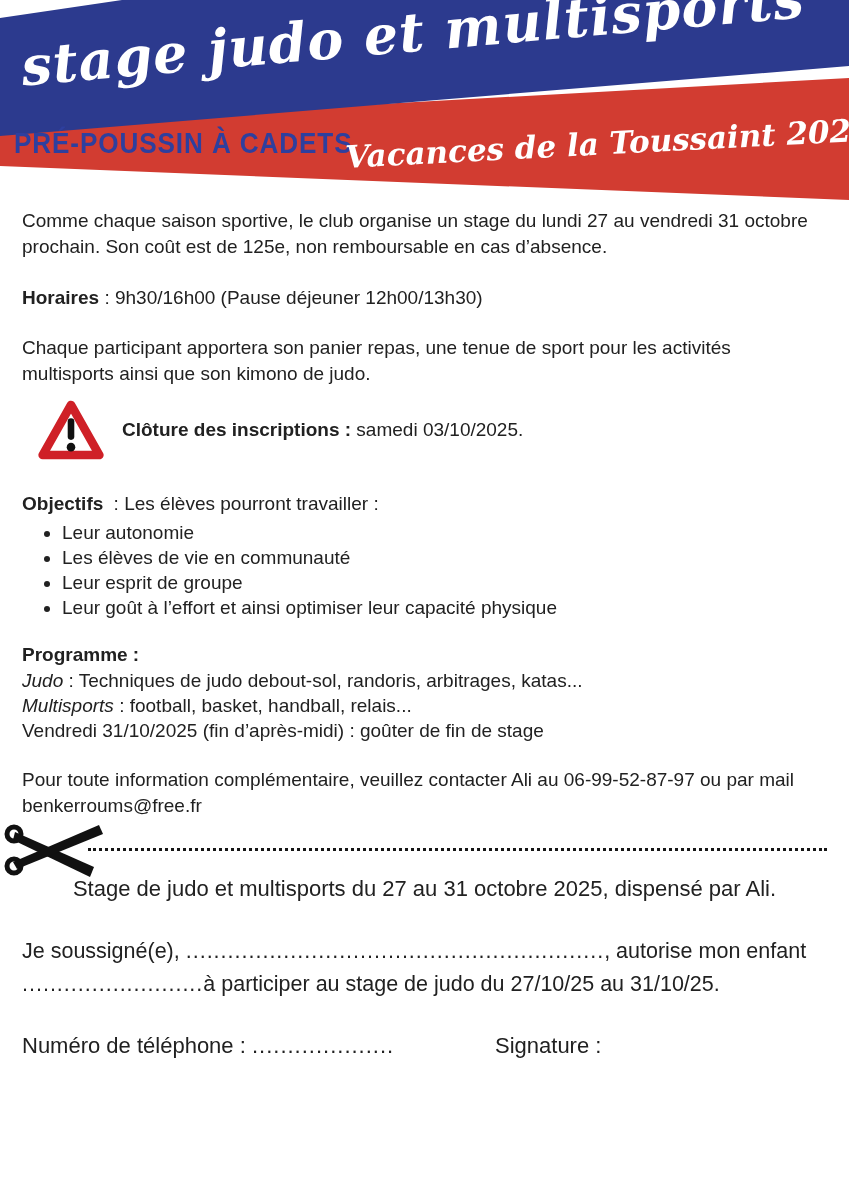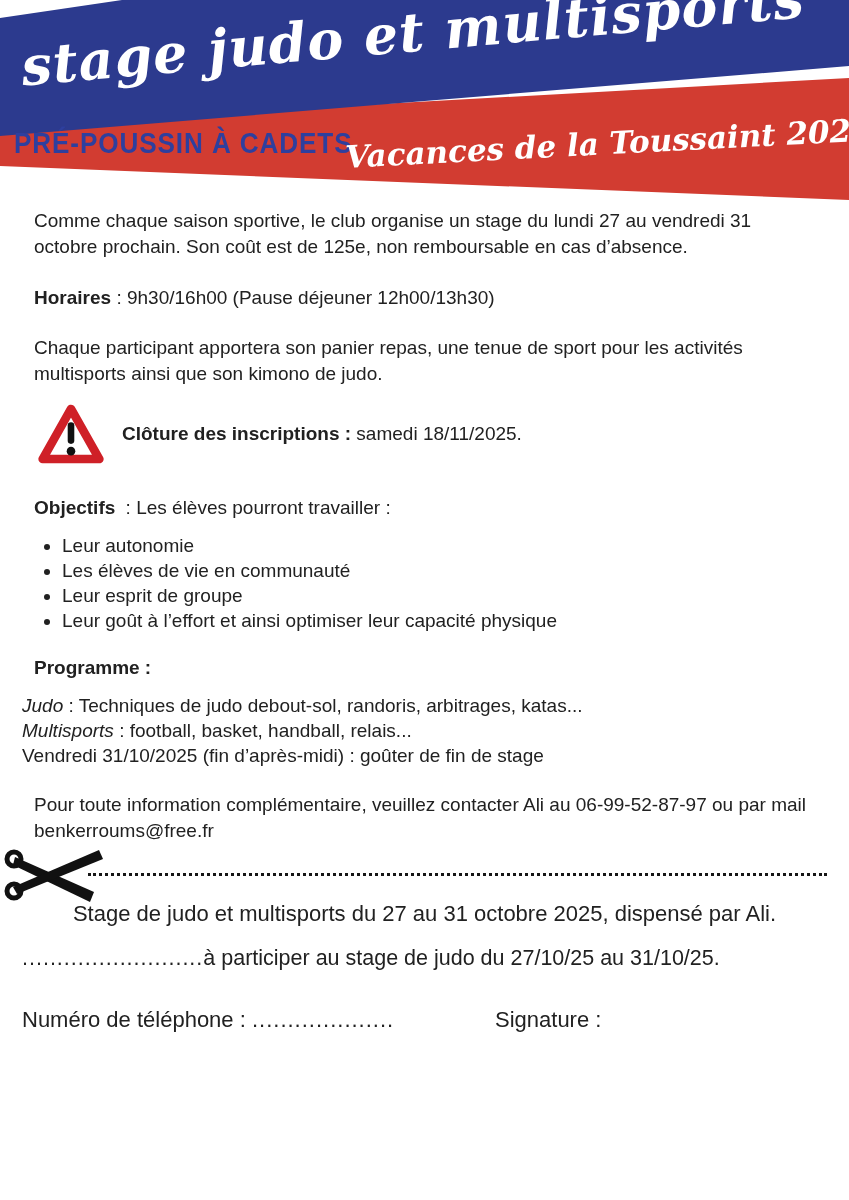--- a/index.html
+++ b/index.html
@@ -22,21 +22,21 @@
     font-weight:bold;font-size:29px;letter-spacing:1px;color:#2e3f9e;
     transform:scaleX(.9);transform-origin:left center;white-space:nowrap;
   }
   .subtitle-right{
     position:absolute;left:345px;top:126px;width:495px;text-align:center;
     font-family:"DejaVu Serif","Liberation Serif",serif;font-style:italic;font-weight:bold;
     font-size:31px;color:#ffffff;transform:rotate(-3deg);white-space:nowrap;
   }
   
   .content{padding:0 22px;}
-  .txt{font-size:19px;line-height:26px;margin:12px;}
+  .txt{font-size:19px;line-height:26px;margin:0;}
   .intro{margin-top:6px;}
   .horaires{margin-top:25px;}
   .panier{margin-top:24px;}
   b{font-weight:bold;}
   .warn-row{display:flex;align-items:center;margin-top:8px;height:70px;}
   .warn-icon{width:66px;height:62px;margin-left:16px;flex:0 0 auto;}
   .warn-text{margin-left:18px;font-size:19px;}
   .objectifs{margin-top:26px;}
   .obj-label{margin-right:5px;}
   ul.obj-list{margin:3px 0 0;padding-left:40px;}
@@ -84,21 +84,21 @@
 
   <p class="txt panier">Chaque participant apportera son panier repas, une tenue de sport pour les activités multisports ainsi que son kimono de judo.</p>
 
   <div class="warn-row">
     <svg class="warn-icon" viewBox="0 0 100 94">
       <polygon points="50,9 93,85 7,85" fill="#ffffff" stroke="#cf2027" stroke-width="13" stroke-linejoin="round"></polygon>
       <rect x="45" y="29" width="10" height="33" rx="5" fill="#111111"></rect>
       <circle cx="50" cy="73" r="6.5" fill="#111111"></circle>
     </svg>
     <div class="warn-text">
-      <b>Clôture des inscriptions :</b><span> samedi 18/11/2025.</span>
+      <b>Clôture des inscriptions :</b><span> samedi 03/10/2025.</span>
     </div>
   </div>
 
   <div class="objectifs">
     <p class="txt">
       <b class="obj-label">Objectifs</b><span> : Les élèves pourront travailler :</span>
     </p>
     <ul class="obj-list">
       <li>Leur autonomie</li>
       <li>Les élèves de vie en communauté</li>
@@ -130,20 +130,23 @@
       <circle cx="10" cy="43" r="7" fill="none" stroke="#111111" stroke-width="5"></circle>
       <polygon points="11,9 90,44 86,54 9,17" fill="#111111"></polygon>
       <polygon points="9,39 95,2 99,11 13,46" fill="#111111"></polygon>
     </svg>
     <div class="cut-line"></div>
   </div>
 
   <p class="txt big stage-line">Stage de judo et multisports du 27 au 31 octobre 2025, dispensé par Ali.</p>
 
 
+  <div class="soussigne">
+    <span>Je  soussigné(e), </span><span class="dots">............................................................</span><span>, autorise mon enfant</span>
+  </div>
   <div class="soussigne-l2">
     <span class="dots">..........................</span><span>à participer au stage de judo du 27/10/25 au 31/10/25.</span>
   </div>
 
   <div class="phone-row">
     <span class="phone-part"><span>Numéro de téléphone : </span><span class="dots">....................</span></span><span>Signature :</span>
   </div>
 
 </div>
 

